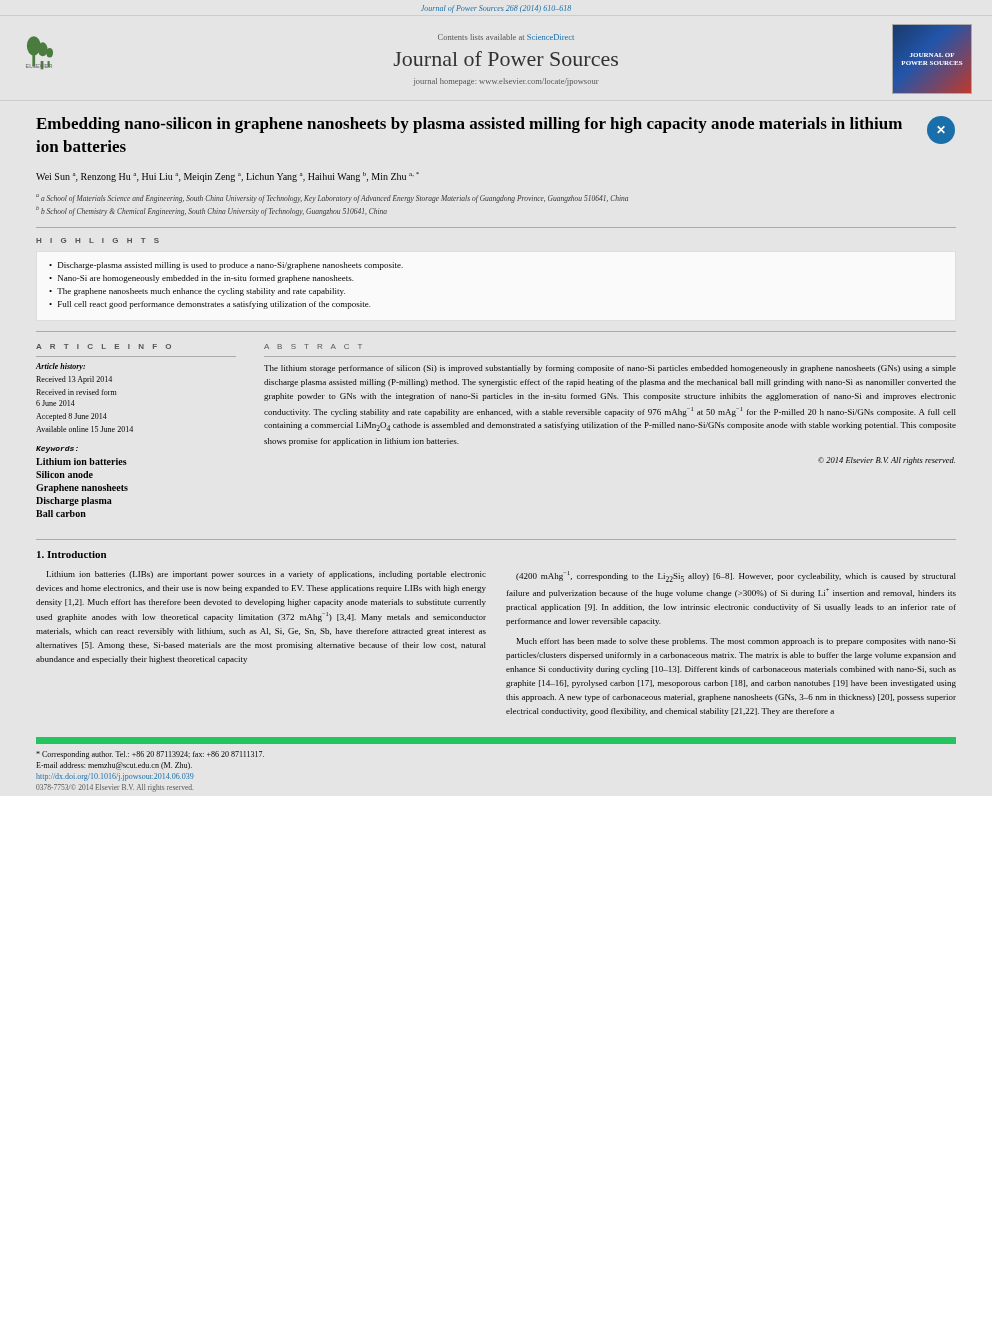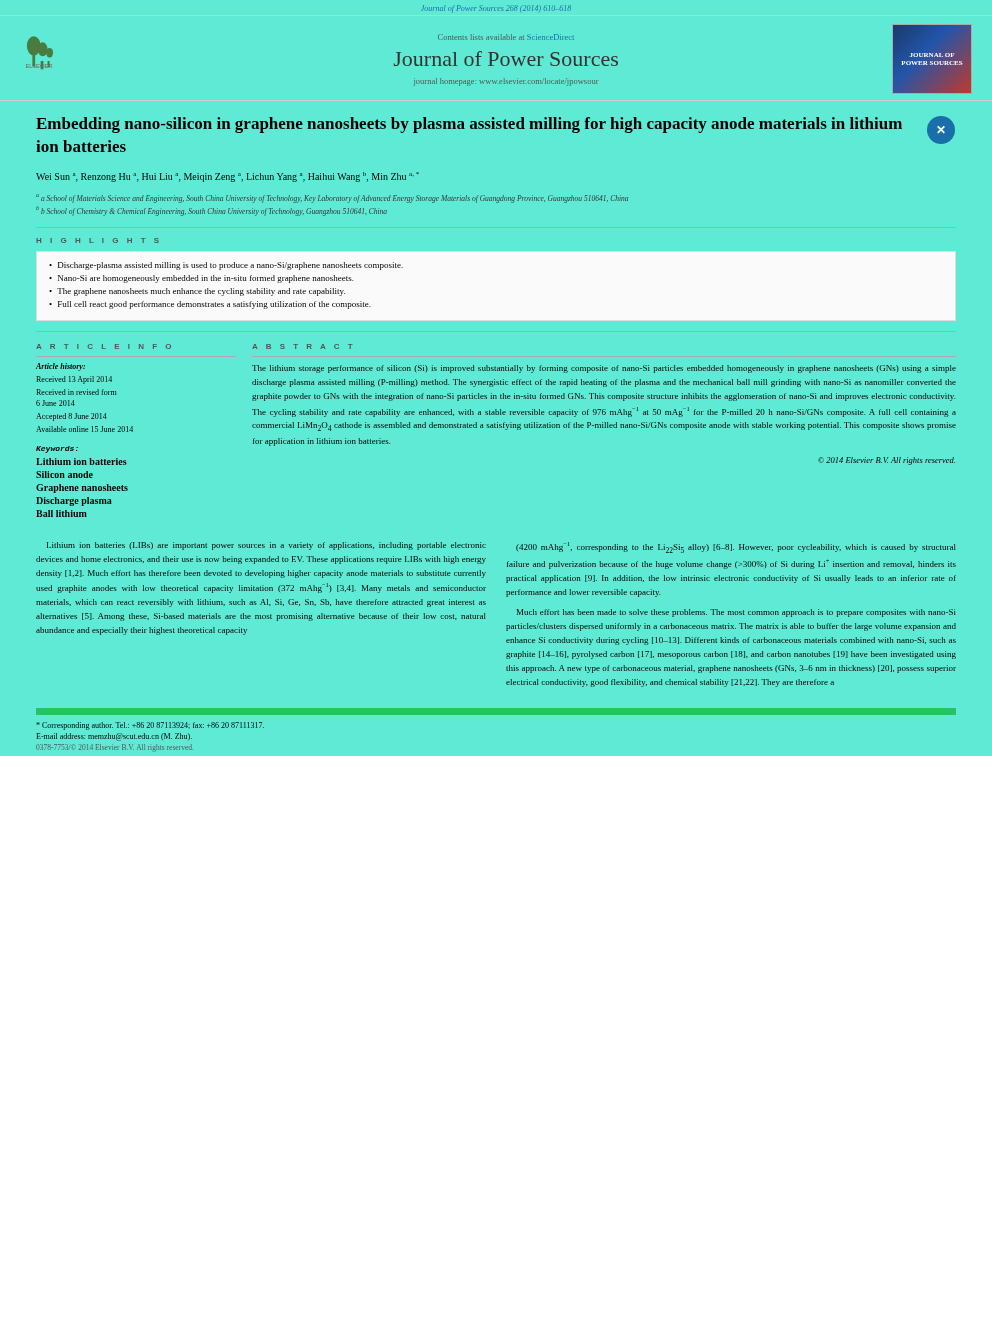--- a/index.html
+++ b/index.html
@@ -6,21 +6,21 @@
     body {
       background: #fff;
       font-family: 'Times New Roman', Times, serif;
       font-size: 9.5px;
       color: #000;
       width: 992px;
       min-height: 1323px;
     }
     .page-wrapper {
       width: 992px;
-      background: #5eead4;
+      background: #e5e5e5;
       padding: 0;
     }
     
     .journal-ref-bar {
       text-align: center;
       padding: 4px 0 2px 0;
       font-size: 8px;
       color: #1a6faa;
       font-style: italic;
       border-bottom: none;
@@ -181,21 +181,21 @@
       display: flex;
       align-items: flex-start;
       gap: 5px;
     }
     .bullet {
       color: #000;
     }
     
     .two-col {
       display: flex;
-      gap: 16px;
+      gap: 28px;
       margin-top: 10px;
     }
     .left-col {
       width: 200px;
       flex-shrink: 0;
     }
     .right-col {
       flex: 1;
     }
     
@@ -239,21 +239,21 @@
       margin-bottom: 2px;
       font-weight: bold;
     }
     
     .abstract-section {
       margin-bottom: 10px;
     }
     .abstract-title {
       font-size: 8px;
       letter-spacing: 3px;
-      font-weight: bold;
+      font-weight: normal;
       color: #555;
       font-family: Arial, sans-serif;
       margin-bottom: 5px;
     }
     .abstract-text {
       font-size: 9px;
       line-height: 1.55;
       text-align: justify;
     }
     .abstract-text sup {
@@ -409,37 +409,41 @@
           <div class="article-history-label">Article history:</div>
           <div class="article-history-item">Received 13 April 2014</div>
           <div class="article-history-item">Received in revised form<br>6 June 2014</div>
           <div class="article-history-item">Accepted 8 June 2014</div>
           <div class="article-history-item">Available online 15 June 2014</div>
           <div class="keywords-label">Keywords:</div>
           <div class="keyword-item">Lithium ion batteries</div>
           <div class="keyword-item">Silicon anode</div>
           <div class="keyword-item">Graphene nanosheets</div>
           <div class="keyword-item">Discharge plasma</div>
-          <div class="keyword-item">Ball lithium</div>
+          <div class="keyword-item">Ball carbon</div>
         </div>
       </div>
 
       <div class="right-col">
         <div class="abstract-section">
           <div class="abstract-title">A B S T R A C T</div>
           <hr class="info-divider">
           <div class="abstract-text">
             The lithium storage performance of silicon (Si) is improved substantially by forming composite of nano-Si particles embedded homogeneously in graphene nanosheets (GNs) using a simple discharge plasma assisted milling (P-milling) method. The synergistic effect of the rapid heating of the plasma and the mechanical ball mill grinding with nano-Si as nanomiller converted the graphite powder to GNs with the integration of nano-Si particles in the <span class="italic">in-situ</span> formed GNs. This composite structure inhibits the agglomeration of nano-Si and improves electronic conductivity. The cycling stability and rate capability are enhanced, with a stable reversible capacity of 976 mAhg<sup>−1</sup> at 50 mAg<sup>−1</sup> for the P-milled 20 h nano-Si/GNs composite. A full cell containing a commercial LiMn<sub>2</sub>O<sub>4</sub> cathode is assembled and demonstrated a satisfying utilization of the P-milled nano-Si/GNs composite anode with stable working potential. This composite shows promise for application in lithium ion batteries.
           </div>
           <div class="copyright">© 2014 Elsevier B.V. All rights reserved.</div>
         </div>
       </div>
     </div>
 
     <div class="full-width-section">
+      <div class="intro-heading">
+        <span>1.</span>
+        <span>Introduction</span>
+      </div>
 
       <div class="two-col-body">
         <div class="body-col">
           <p>
             Lithium ion batteries (LIBs) are important power sources in a variety of applications, including portable electronic devices and home electronics, and their use is now being expanded to EV. These applications require LIBs with high energy density [1,2]. Much effort has therefore been devoted to developing higher capacity anode materials to substitute currently used graphite anodes with low theoretical capacity limitation (372 mAhg<sup>−1</sup>) [3,4]. Many metals and semiconductor materials, which can react reversibly with lithium, such as Al, Si, Ge, Sn, Sb, have therefore attracted great interest as alternatives [5]. Among these, Si-based materials are the most promising alternative because of their low cost, natural abundance and especially their highest theoretical capacity
           </p>
         </div>
         <div class="body-col">
           <p>
             (4200 mAhg<sup>−1</sup>, corresponding to the Li<sub>22</sub>Si<sub>5</sub> alloy) [6–8]. However, poor cycleability, which is caused by structural failure and pulverization because of the huge volume change (&gt;300%) of Si during Li<sup>+</sup> insertion and removal, hinders its practical application [9]. In addition, the low intrinsic electronic conductivity of Si usually leads to an inferior rate of performance and lower reversible capacity.
@@ -449,16 +453,17 @@
           </p>
         </div>
       </div>
     </div>
 
   </div>
 
   <div class="page-footer">
     <div class="footnote-star">* Corresponding author. Tel.: +86 20 87113924; fax: +86 20 87111317.</div>
     <div class="footnote-star">E-mail address: memzhu@scut.edu.cn (M. Zhu).</div>
+    <div class="footnote-doi blue">http://dx.doi.org/10.1016/j.jpowsour.2014.06.039</div>
     <div class="footnote-issn">0378-7753/© 2014 Elsevier B.V. All rights reserved.</div>
   </div>
 
 </div>
 
 </body></html>

